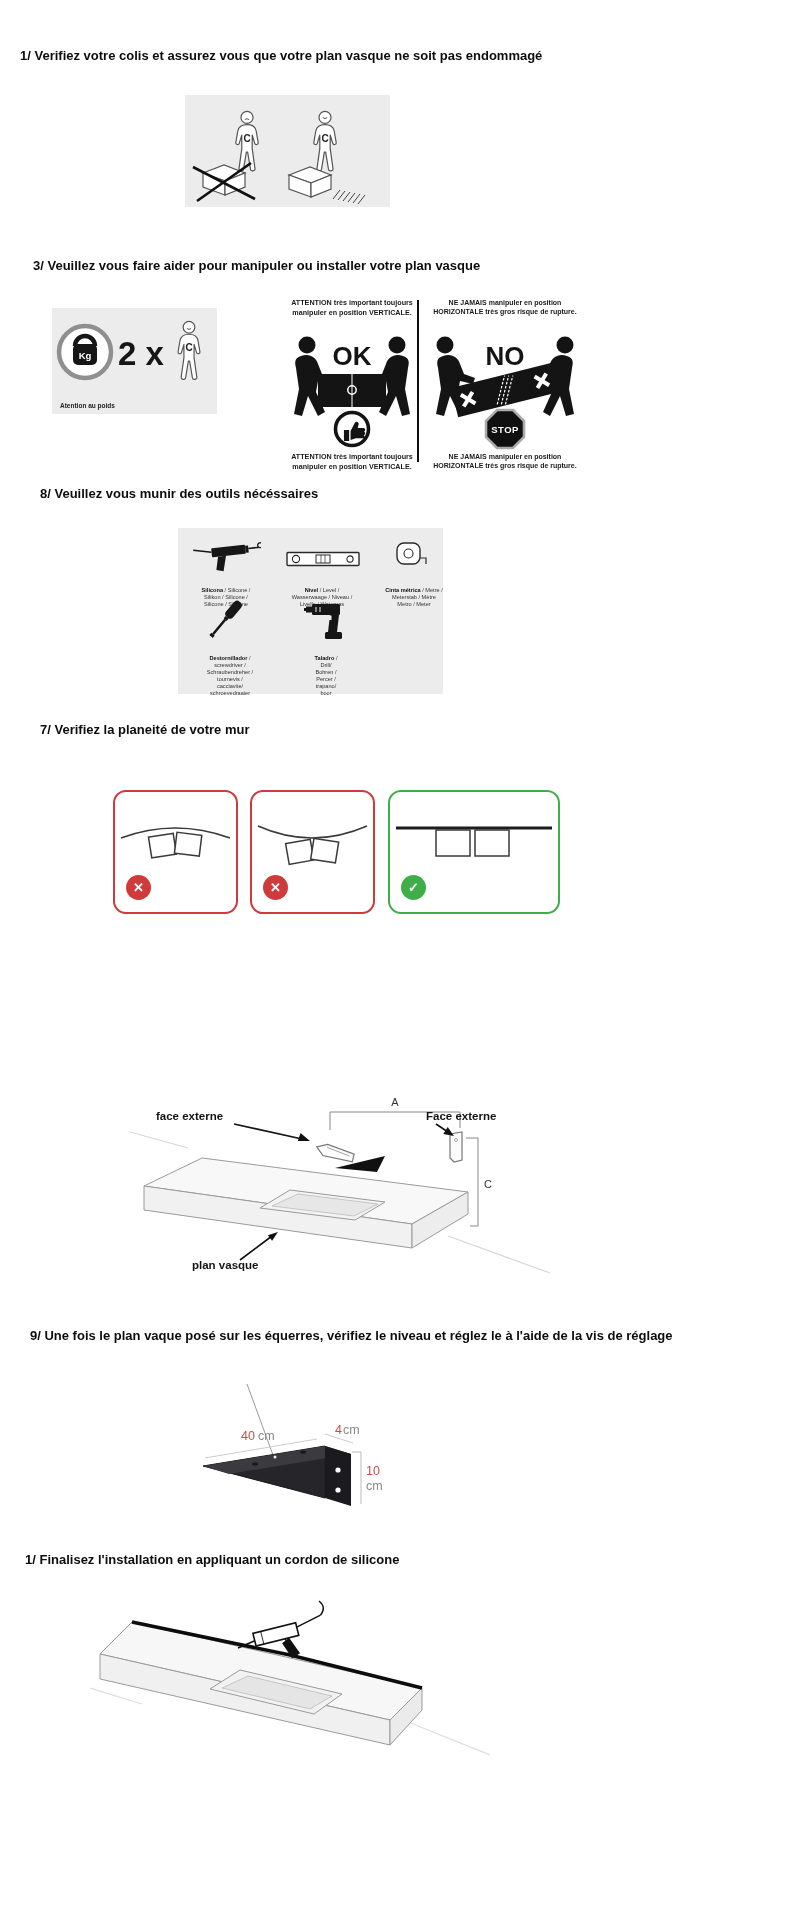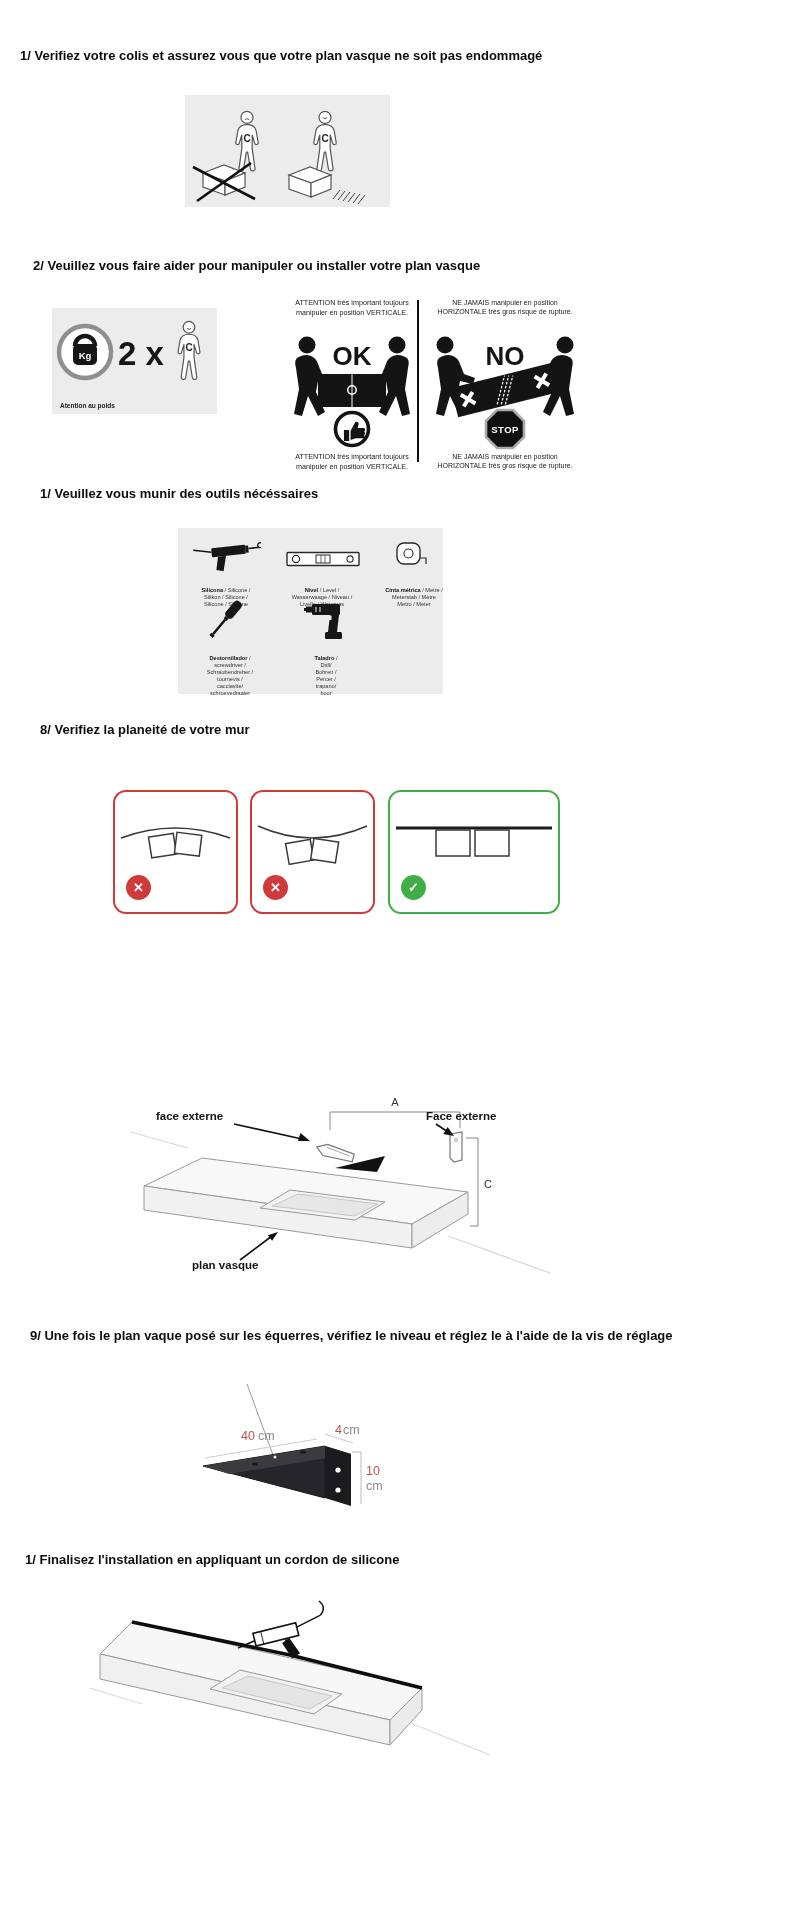--- a/index.html
+++ b/index.html
@@ -1,20 +1,20 @@
 <!DOCTYPE html>
 <html><head>
 <meta charset="utf-8">
 <style>
   html,body{margin:0;padding:0;background:#fff;}
   .page{position:relative;width:786px;height:1920px;background:#ffffff;
         font-family:"Liberation Sans",sans-serif;overflow:hidden;}
   .step-title{position:absolute;font-weight:bold;font-size:13px;line-height:1.3;color:#0d0d0d;}
   .gbox{position:absolute;background:#ececec;}
-  .cap{position:absolute;font-size:7.2px;font-weight:normal;color:#1a1a1a;text-align:center;
+  .cap{position:absolute;font-size:7.2px;font-weight:bold;color:#1a1a1a;text-align:center;
        white-space:pre-line;line-height:1.32;}
   .divider{position:absolute;width:2px;background:#0d0d0d;}
   .toollabel{position:absolute;font-size:5.6px;color:#333;text-align:center;
              white-space:pre-line;line-height:1.24;}
   .toollabel .b{font-weight:bold;color:#111;}
   .wallpanel{position:absolute;border:2px solid #cf3a3a;border-radius:13px;background:#fff;}
   .wallpanel.ok{border-color:#3fae49;}
   .badge{position:absolute;width:25px;height:25px;border-radius:50%;color:#fff;
          font-size:13px;font-weight:bold;display:flex;align-items:center;justify-content:center;}
   .badge.fail{background:#cf3a3a;}
@@ -69,21 +69,21 @@
             <line x1="153" y1="105" x2="160" y2="96"></line>
           <line x1="158" y1="106" x2="165" y2="97"></line>
             <line x1="163" y1="107" x2="170" y2="98"></line>
           <line x1="168" y1="108" x2="175" y2="99"></line>
             <line x1="173" y1="109" x2="180" y2="100"></line>
         </g>
       </g>
     </svg>
   </div>
 
-  <div class="step-title" style="left:33px;top:258px;width:720px">2/ Veuillez vous faire aider pour manipuler ou installer votre plan vasque</div>
+  <div class="step-title" style="left:33px;top:258px;width:720px">3/ Veuillez vous faire aider pour manipuler ou installer votre plan vasque</div>
 
   <div style="position:absolute;left:45px;top:296px;width:715px;height:175px">
 
     <div class="gbox" style="left:7px;top:12px;width:165px;height:106px">
       <svg width="165" height="106" viewBox="0 0 165 106">
         <circle cx="33" cy="44" r="26" fill="#fff" stroke="#8f8f8f" stroke-width="4.5"></circle>
         <path d="M23,38 a10,10 0 0 1 20,0" fill="none" stroke="#161616" stroke-width="4.5"></path>
         <rect x="21" y="36" width="24" height="21" rx="5" fill="#161616"></rect>
         <text x="33" y="51" text-anchor="middle" font-size="9.5" font-weight="bold" fill="#fff">Kg</text>
         <text x="66" y="57" font-size="33" font-weight="bold" fill="#161616">2 x</text>
@@ -149,21 +149,21 @@
       </g>
       <g transform="translate(80,97)">
         <polygon points="8,-19 19,-8 19,8 8,19 -8,19 -19,8 -19,-8 -8,-19" fill="#101010" stroke="#aaa" stroke-width="2.6"></polygon>
         <text x="0" y="3.5" text-anchor="middle" font-size="9.5" font-weight="bold" fill="#fff" letter-spacing="0.4">STOP</text>
       </g>
     </svg>
     <div class="cap" style="left:378px;top:156px;width:164px;font-size:7px">NE JAMAIS manipuler en position
 HORIZONTALE très gros risque de rupture.</div>
   </div>
 
-  <div class="step-title" style="left:40px;top:486px;width:700px">1/ Veuillez vous munir des outils nécéssaires</div>
+  <div class="step-title" style="left:40px;top:486px;width:700px">8/ Veuillez vous munir des outils nécéssaires</div>
 
   <div class="gbox" style="left:178px;top:528px;width:265px;height:166px">
     <svg style="position:absolute;left:13px;top:14px" width="70" height="34" viewBox="0 0 70 34">
       <g transform="translate(4,6) rotate(-6)">
         <line x1="-2" y1="2" x2="16" y2="6" stroke="#161616" stroke-width="1.6"></line>
         <rect x="16" y="2" width="34" height="9" rx="1" fill="#161616"></rect>
         <rect x="50" y="3" width="3" height="7" fill="#161616"></rect>
         <line x1="53" y1="6" x2="63" y2="6" stroke="#161616" stroke-width="1.5"></line>
         <circle cx="65" cy="4" r="2.4" fill="none" stroke="#161616" stroke-width="1.3"></circle>
         <polygon points="22,11 30,11 26,26 19,24" fill="#161616"></polygon>
@@ -229,21 +229,21 @@
     <div class="toollabel" style="left:113px;top:120px;width:70px">
       <span class="b">Taladro</span><span> /
 Drill/
 Bohren /
 Percer /
 trapano/
 boor</span>
     </div>
   </div>
 
-  <div class="step-title" style="left:40px;top:722px;width:700px">8/ Verifiez la planeité de votre mur</div>
+  <div class="step-title" style="left:40px;top:722px;width:700px">7/ Verifiez la planeité de votre mur</div>
 
   <div class="wallpanel" style="left:113px;top:790px;width:121px;height:120px">
     <svg width="121" height="120" viewBox="0 0 121 120">
       <path d="M6,46 Q60,26 115,46" fill="none" stroke="#3a3a3a" stroke-width="1.6"></path>
       <g fill="#fff" stroke="#3a3a3a" stroke-width="1.5">
         <rect x="-27" y="1" width="25" height="21" transform="translate(60,40) rotate(-9)"></rect>
         <rect x="2" y="0" width="25" height="21" transform="translate(60,40) rotate(7)"></rect>
       </g>
     </svg>
     <div class="badge fail" style="left:11px;top:83px">✕</div>

